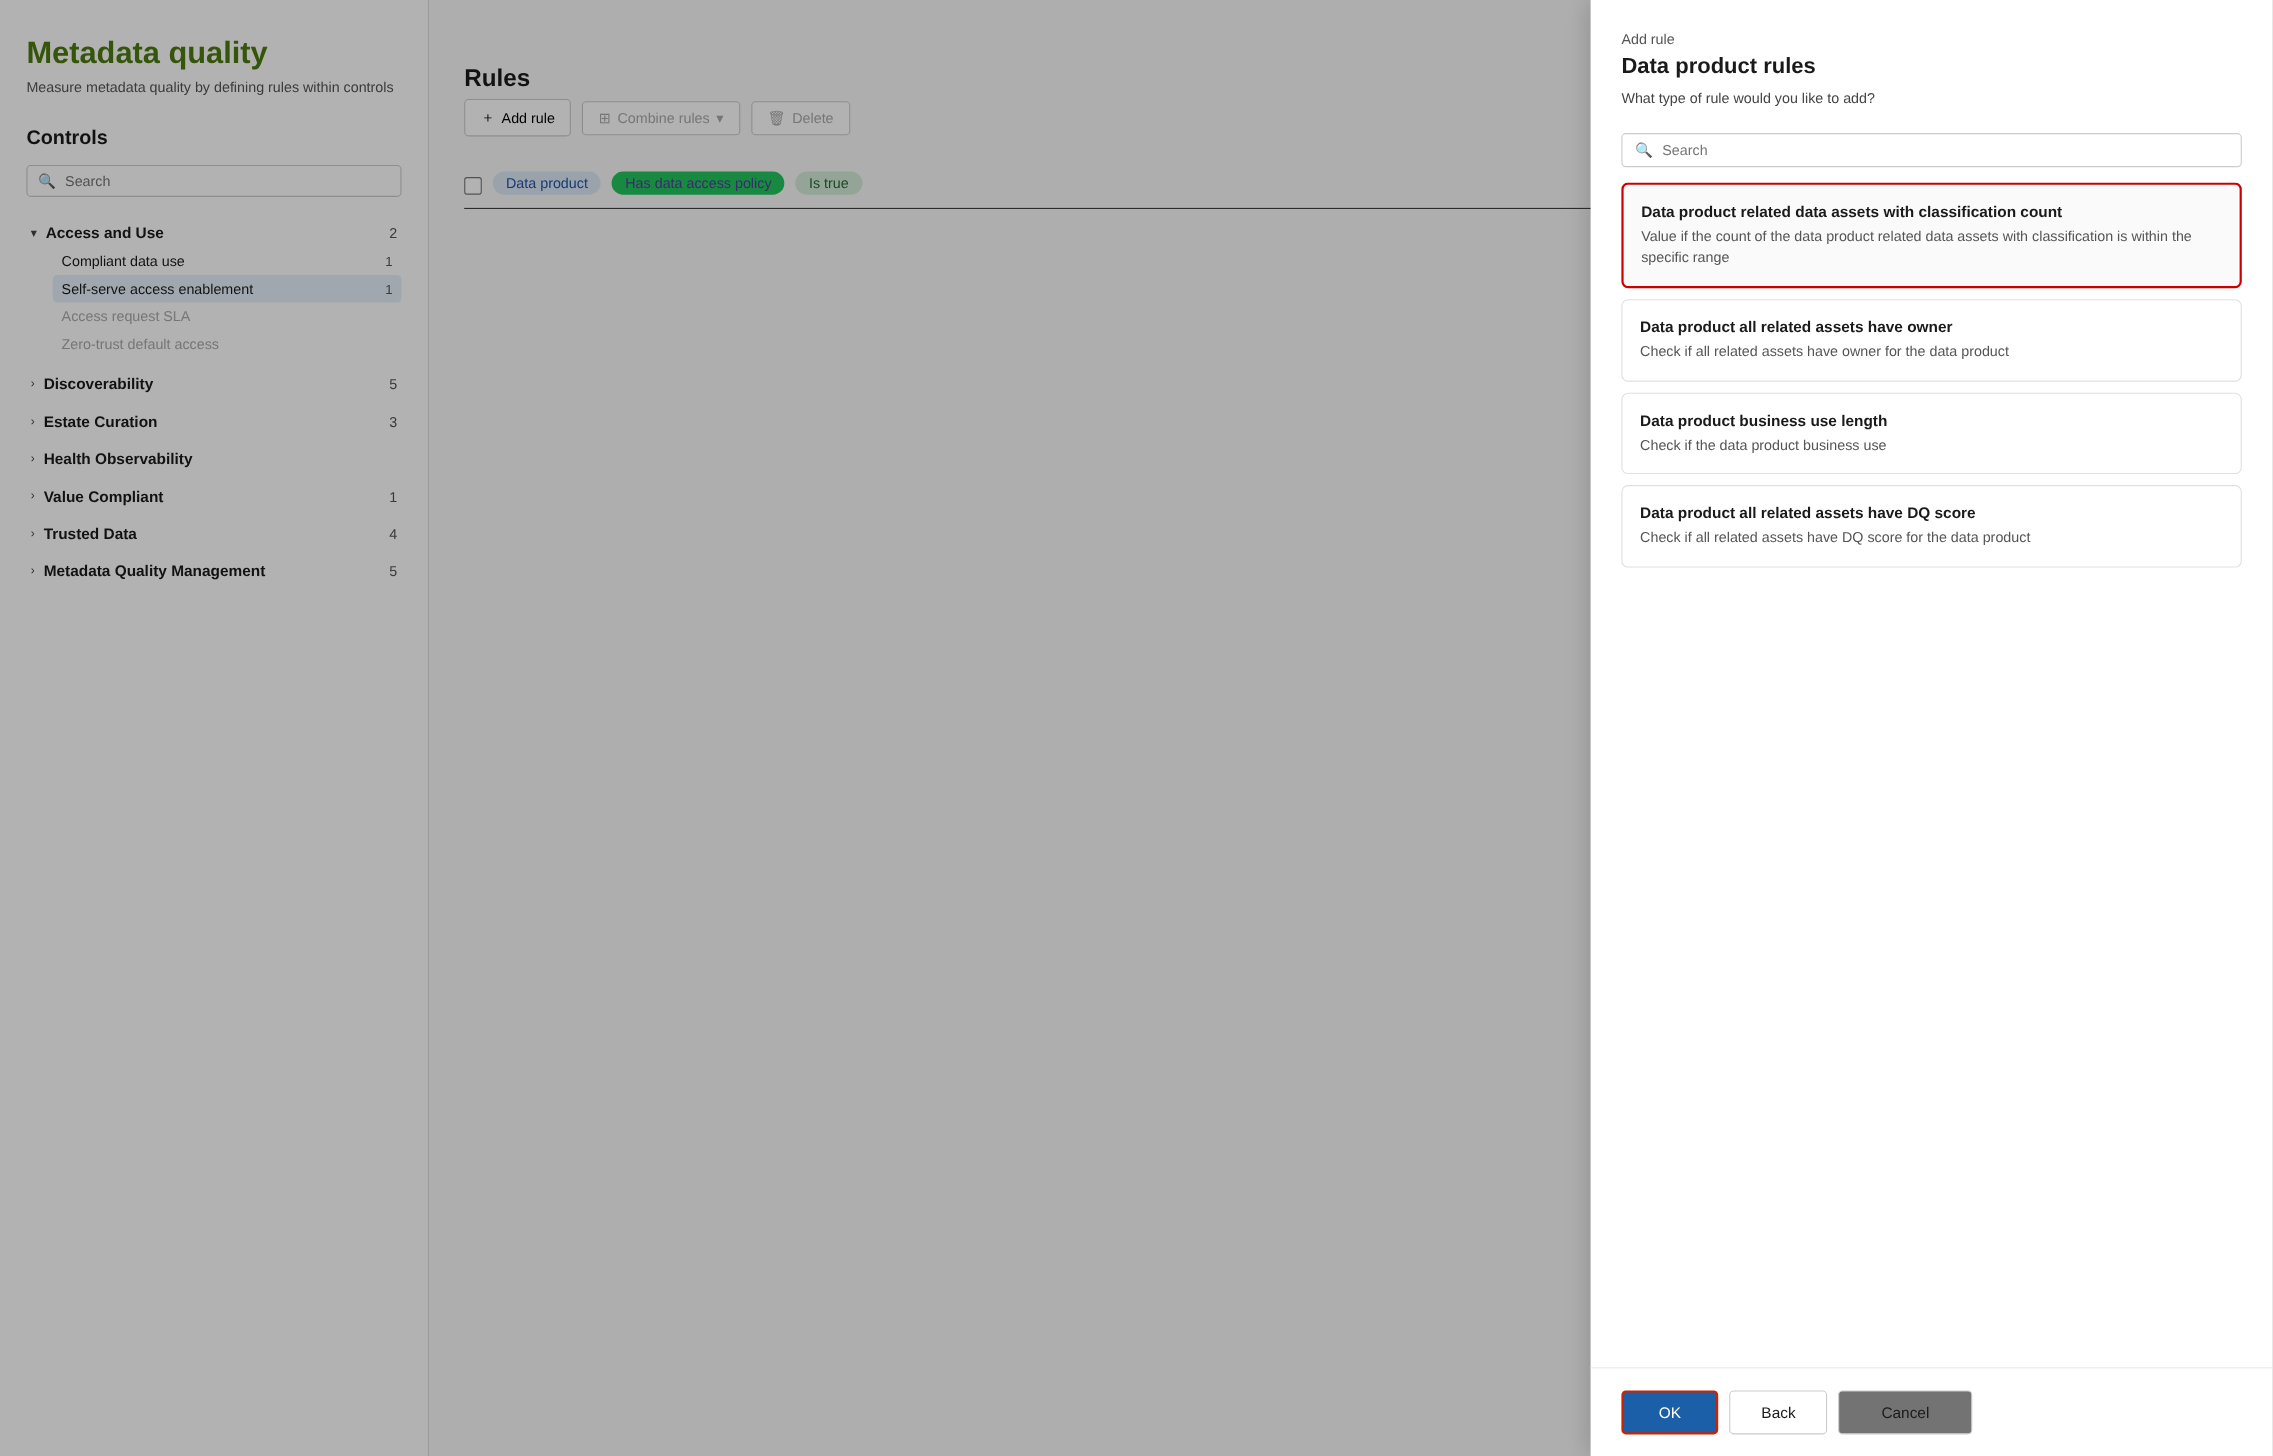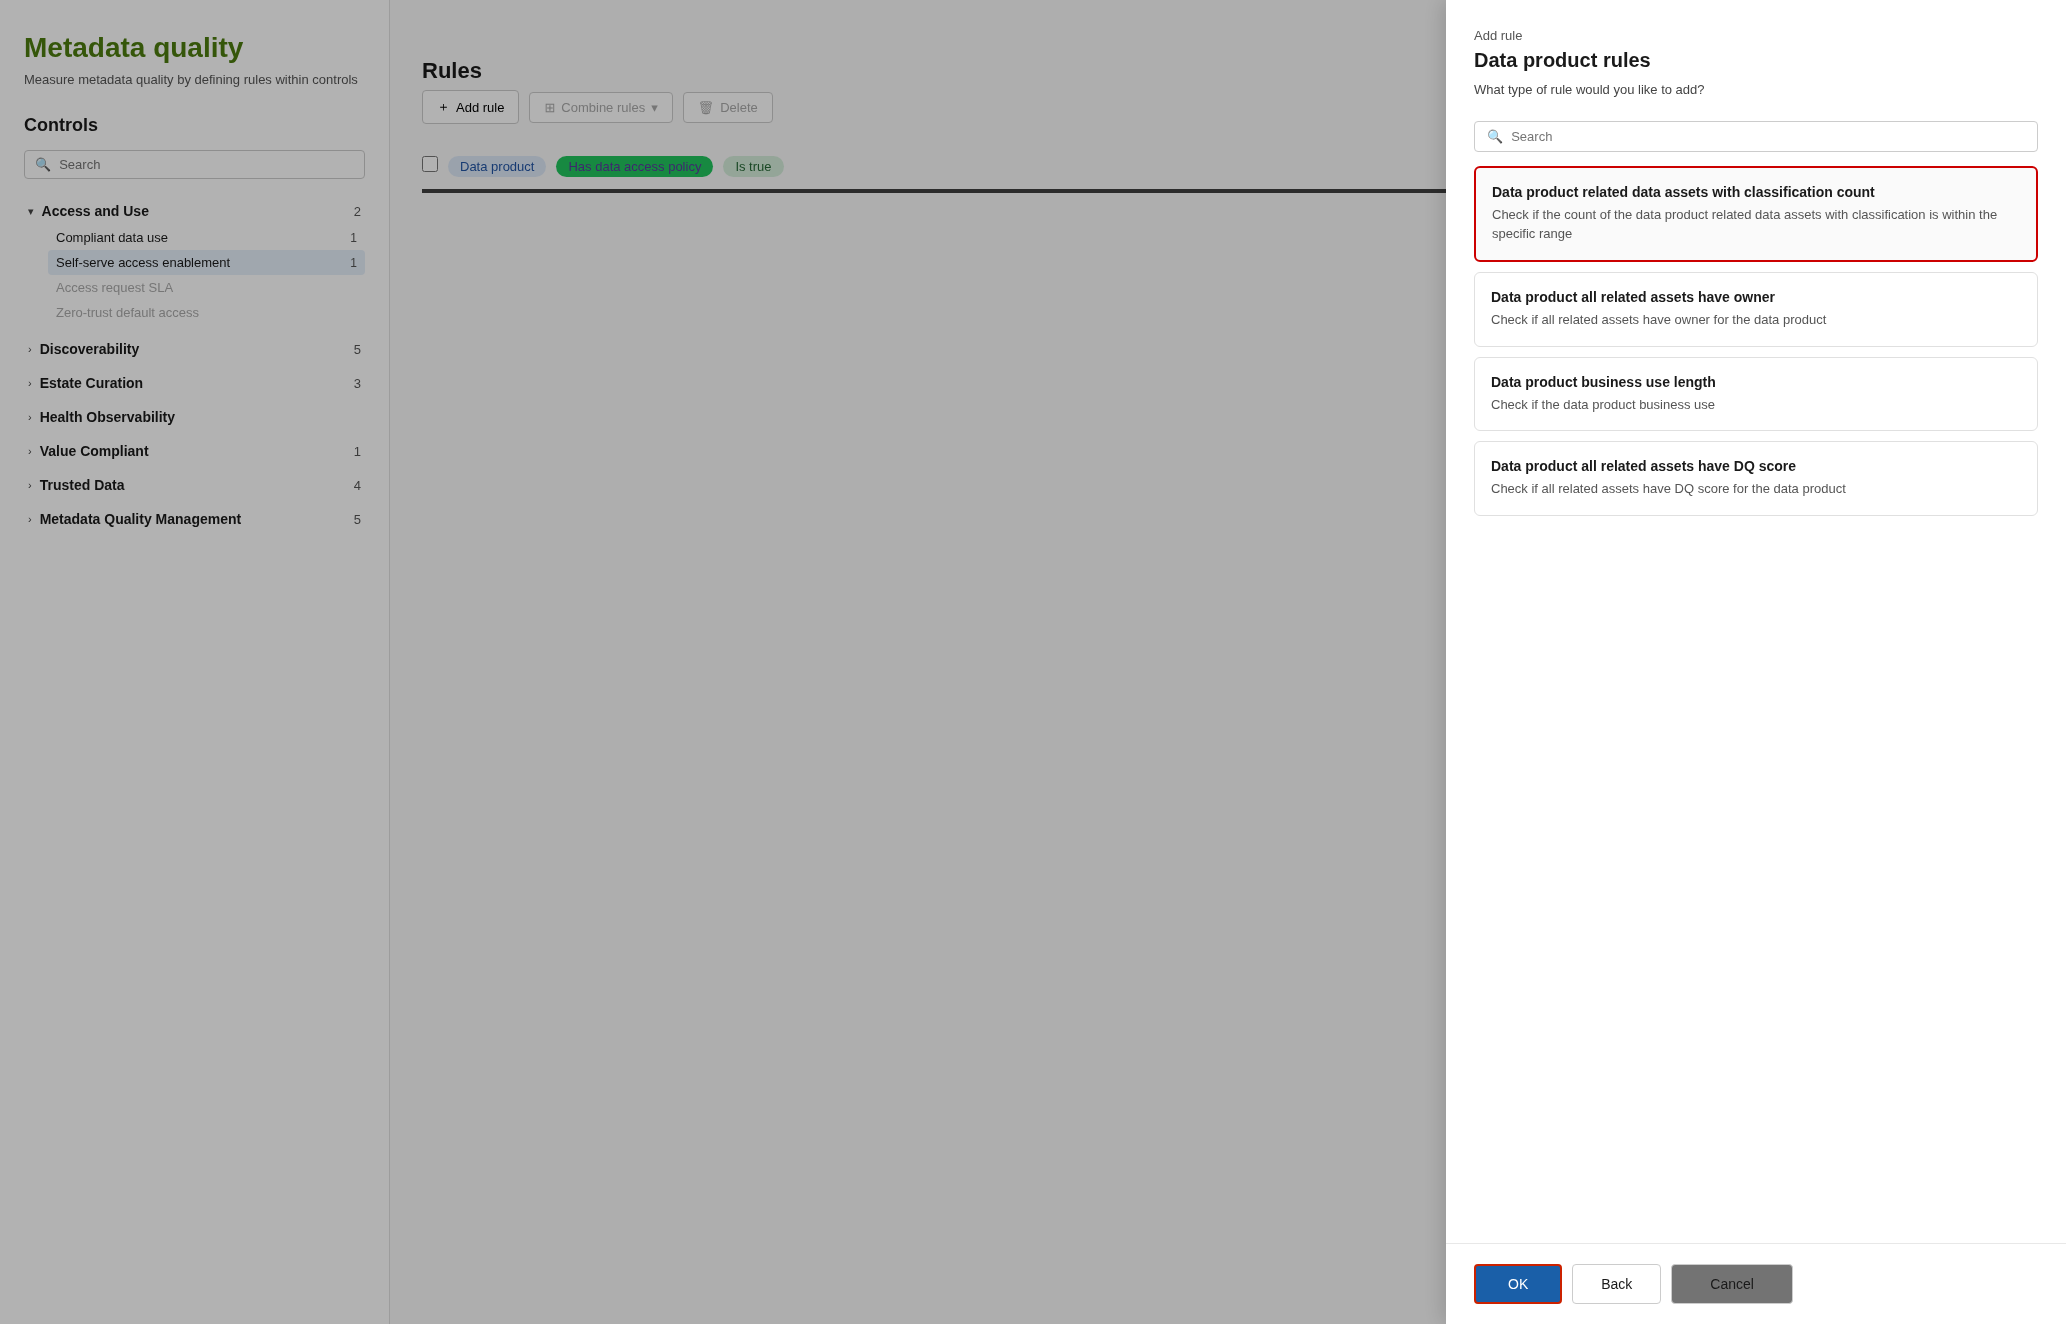--- a/index.html
+++ b/index.html
@@ -36,21 +36,21 @@
 
     .rules-panel { padding: 24px 32px; flex: 1; overflow-y: auto; }
     .rules-title { font-size: 22px; font-weight: 600; margin-bottom: 6px; }
     .rules-subtitle { font-size: 13px; color: #555; margin-bottom: 20px; }
 
     .rules-toolbar { display: flex; align-items: center; gap: 10px; margin-bottom: 20px; }
     .btn-add-rule { display: flex; align-items: center; gap: 6px; background: #fff; border: 1px solid #ccc; border-radius: 4px; padding: 7px 14px; cursor: pointer; font-size: 13px; font-weight: 500; }
     .btn-combine { display: flex; align-items: center; gap: 6px; background: #fff; border: 1px solid #ccc; border-radius: 4px; padding: 7px 14px; cursor: pointer; font-size: 13px; color: #aaa; }
     .btn-delete { display: flex; align-items: center; gap: 6px; background: #fff; border: 1px solid #ccc; border-radius: 4px; padding: 7px 14px; cursor: pointer; font-size: 13px; color: #aaa; }
 
-    .rule-row { display: flex; align-items: flex-start; gap: 10px; padding: 12px 0; border-bottom: 4px solid #404040; }
+    .rule-row { display: flex; align-items: flex-end; gap: 10px; padding: 12px 0; border-bottom: 1px solid #404040; }
     .rule-checkbox { width: 16px; height: 16px; cursor: pointer; }
     .tag { display: inline-block; border-radius: 12px; padding: 3px 12px; font-size: 13px; font-weight: 400; }
     .tag-blue { background: #dde8f7; color: #2255a4; }
     .tag-purple { background: #22c55e; color: #5a3a9e; }
     .tag-green { background: #d4edda; color: #276937; font-weight: 500; }
 
     
     .overlay-backdrop { position: fixed; top: 0; left: 0; right: 0; bottom: 0; background: rgba(0,0,0,0.3); z-index: 100; }
 
     
@@ -213,21 +213,21 @@
 
   <div class="side-panel-search">
     <span class="search-icon-sm">🔍</span>
     <input type="text" placeholder="Search" style="">
   </div>
 
   <div class="side-panel-list">
 
     <div class="rule-option selected">
       <div class="rule-option-title">Data product related data assets with classification count</div>
-      <div class="rule-option-desc">Check if the count of the data product related data assets with classification is within the specific range</div>
+      <div class="rule-option-desc">Value if the count of the data product related data assets with classification is within the specific range</div>
     </div>
 
     <div class="rule-option">
       <div class="rule-option-title">Data product all related assets have owner</div>
       <div class="rule-option-desc">Check if all related assets have owner for the data product</div>
     </div>
 
     <div class="rule-option">
       <div class="rule-option-title">Data product business use length</div>
       <div class="rule-option-desc">Check if the data product business use</div>

